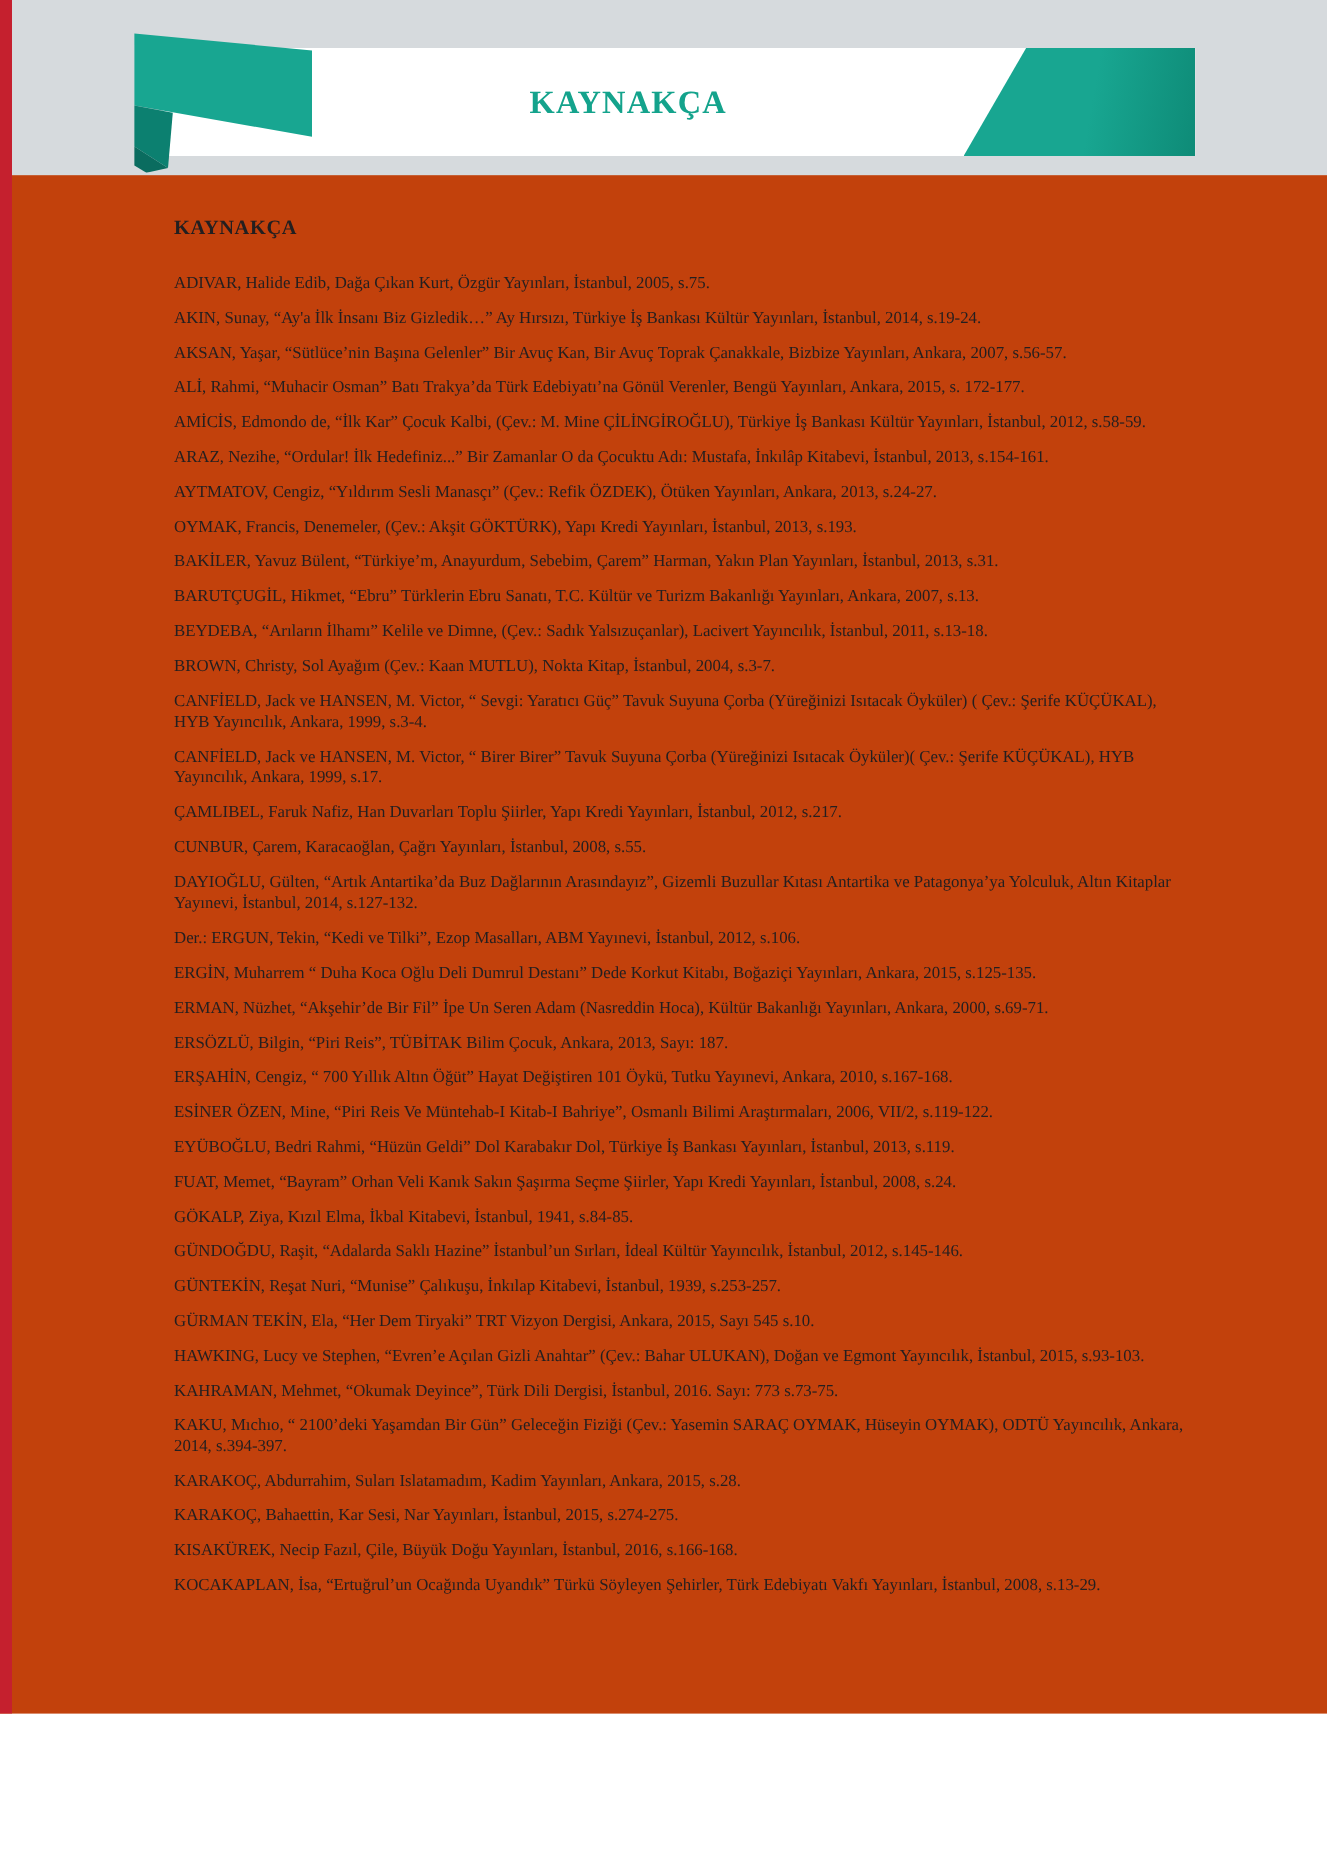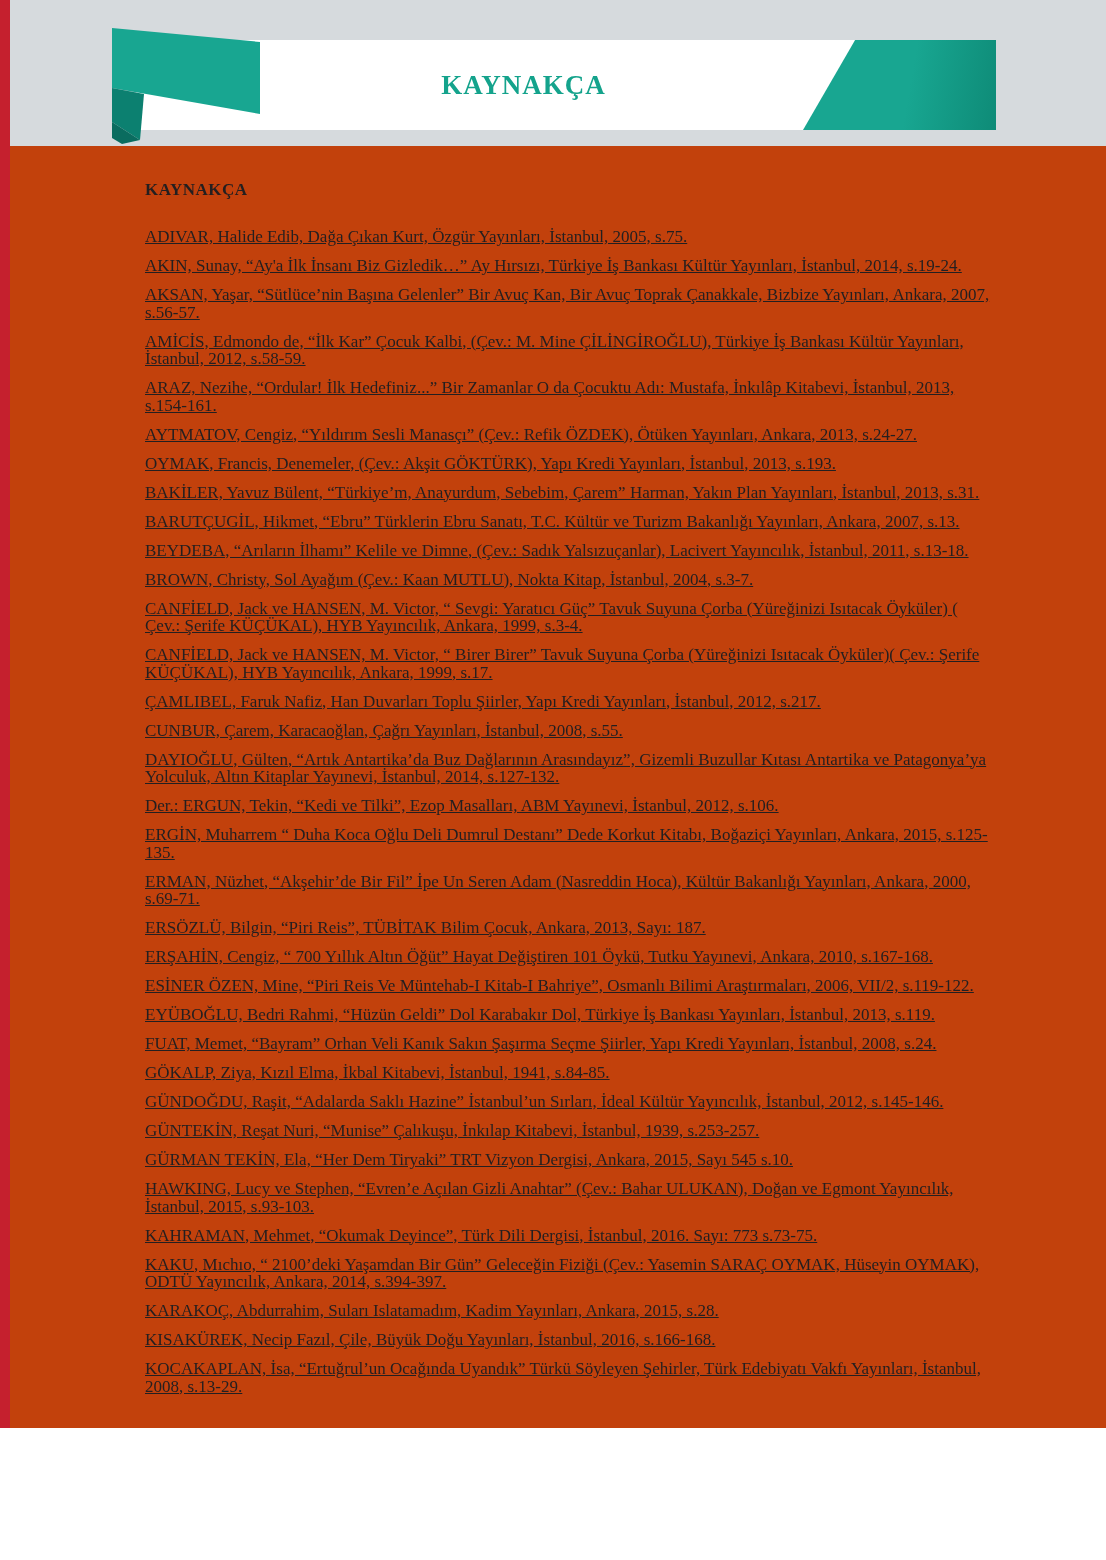--- a/index.html
+++ b/index.html
@@ -40,23 +40,22 @@
     clip-path:polygon(27% 0, 100% 0, 100% 100%, 0% 100%);
   }
   .content {
     position:absolute; left:145px; top:180px; width:845px;
   }
   .heading {
     font-size:17px; font-weight:bold; color:#231f20; letter-spacing:0.5px;
     margin-bottom:28px;
   }
   .entries p {
-    font-size:17px; line-height:17.5px; color:#231f20;
+    font-size:14px; line-height:17.5px; color:#231f20;
     margin-bottom:11.5px;
-    text-decoration:underline;
   }
   .page-badge {
     position:absolute; left:478px; top:1464px; width:64px; height:76px;
   }
   .badge-ring {
     position:absolute; left:1px; top:2px; width:62px; height:62px;
     border-radius:50%; background:#b3b8bc;
   }
   .badge-circle {
     position:absolute; left:3px; top:9px; width:58px; height:58px;
@@ -89,20 +88,21 @@
     <polygon points="2,62 2,96 30,114 34,68" fill="#0c8070"></polygon>
     <polygon points="2,96 30,114 12,118 2,112" fill="#0a6c5f"></polygon>
   </svg>
 
   <div class="content">
     <h2 class="heading">KAYNAKÇA</h2>
     <div class="entries">
         <p>ADIVAR, Halide Edib, Dağa Çıkan Kurt, Özgür Yayınları, İstanbul, 2005, s.75.</p>
         <p>AKIN, Sunay, “Ay'a İlk İnsanı Biz Gizledik…” Ay Hırsızı, Türkiye İş Bankası Kültür Yayınları, İstanbul, 2014, s.19-24.</p>
         <p>AKSAN, Yaşar, “Sütlüce’nin Başına Gelenler” Bir Avuç Kan, Bir Avuç Toprak Çanakkale, Bizbize Yayınları, Ankara, 2007, s.56-57.</p>
+        <p>ALİ, Rahmi, “Muhacir Osman” Batı Trakya’da Türk Edebiyatı’na Gönül Verenler, Bengü Yayınları, Ankara, 2015, s. 172-177.</p>
         <p>AMİCİS, Edmondo de, “İlk Kar” Çocuk Kalbi, (Çev.: M. Mine ÇİLİNGİROĞLU), Türkiye İş Bankası Kültür Yayınları, İstanbul, 2012, s.58-59.</p>
         <p>ARAZ, Nezihe, “Ordular! İlk Hedefiniz...” Bir Zamanlar O da Çocuktu Adı: Mustafa, İnkılâp Kitabevi, İstanbul, 2013, s.154-161.</p>
         <p>AYTMATOV, Cengiz, “Yıldırım Sesli Manasçı” (Çev.: Refik ÖZDEK), Ötüken Yayınları, Ankara, 2013, s.24-27.</p>
         <p>OYMAK, Francis, Denemeler, (Çev.: Akşit GÖKTÜRK), Yapı Kredi Yayınları, İstanbul, 2013, s.193.</p>
         <p>BAKİLER, Yavuz Bülent, “Türkiye’m, Anayurdum, Sebebim, Çarem” Harman, Yakın Plan Yayınları, İstanbul, 2013, s.31.</p>
         <p>BARUTÇUGİL, Hikmet, “Ebru” Türklerin Ebru Sanatı, T.C. Kültür ve Turizm Bakanlığı Yayınları, Ankara, 2007, s.13.</p>
         <p>BEYDEBA,  “Arıların İlhamı” Kelile ve Dimne, (Çev.: Sadık Yalsızuçanlar), Lacivert Yayıncılık, İstanbul, 2011, s.13-18.</p>
         <p>BROWN, Christy, Sol Ayağım (Çev.: Kaan MUTLU), Nokta Kitap, İstanbul, 2004, s.3-7.</p>
         <p>CANFİELD, Jack ve HANSEN, M. Victor, “ Sevgi: Yaratıcı Güç” Tavuk Suyuna Çorba (Yüreğinizi Isıtacak Öyküler) ( Çev.: Şerife KÜÇÜKAL), HYB Yayıncılık, Ankara, 1999, s.3-4.</p>
         <p>CANFİELD, Jack ve HANSEN, M. Victor, “ Birer Birer” Tavuk Suyuna Çorba (Yüreğinizi Isıtacak Öyküler)( Çev.: Şerife KÜÇÜKAL), HYB Yayıncılık, Ankara, 1999, s.17.</p>
@@ -118,20 +118,21 @@
         <p>EYÜBOĞLU, Bedri Rahmi, “Hüzün Geldi” Dol Karabakır Dol, Türkiye İş Bankası Yayınları, İstanbul, 2013, s.119.</p>
         <p>FUAT, Memet, “Bayram” Orhan Veli Kanık Sakın Şaşırma Seçme Şiirler, Yapı Kredi Yayınları, İstanbul, 2008, s.24.</p>
         <p>GÖKALP, Ziya, Kızıl Elma, İkbal Kitabevi, İstanbul, 1941, s.84-85.</p>
         <p>GÜNDOĞDU, Raşit, “Adalarda Saklı Hazine” İstanbul’un Sırları, İdeal Kültür Yayıncılık, İstanbul, 2012, s.145-146.</p>
         <p>GÜNTEKİN, Reşat Nuri, “Munise” Çalıkuşu, İnkılap Kitabevi, İstanbul, 1939, s.253-257.</p>
         <p>GÜRMAN TEKİN, Ela, “Her Dem Tiryaki” TRT Vizyon Dergisi, Ankara, 2015, Sayı 545 s.10.</p>
         <p>HAWKING, Lucy ve Stephen, “Evren’e Açılan Gizli Anahtar” (Çev.: Bahar ULUKAN), Doğan ve Egmont Yayıncılık, İstanbul, 2015, s.93-103.</p>
         <p>KAHRAMAN, Mehmet, “Okumak Deyince”, Türk Dili Dergisi, İstanbul, 2016. Sayı: 773 s.73-75.</p>
         <p>KAKU, Mıchıo, “ 2100’deki Yaşamdan Bir Gün” Geleceğin Fiziği (Çev.: Yasemin SARAÇ OYMAK, Hüseyin OYMAK), ODTÜ Yayıncılık, Ankara, 2014, s.394-397.</p>
         <p>KARAKOÇ, Abdurrahim, Suları Islatamadım, Kadim Yayınları, Ankara, 2015, s.28.</p>
+        <p>KARAKOÇ, Bahaettin, Kar Sesi, Nar Yayınları, İstanbul, 2015, s.274-275.</p>
         <p>KISAKÜREK, Necip Fazıl, Çile, Büyük Doğu Yayınları, İstanbul, 2016, s.166-168.</p>
         <p>KOCAKAPLAN, İsa, “Ertuğrul’un Ocağında Uyandık” Türkü Söyleyen Şehirler, Türk Edebiyatı Vakfı Yayınları, İstanbul, 2008, s.13-29.</p>
       </div>
   </div>
 
   <div class="page-badge">
     <div class="badge-ring"></div>
     <div class="badge-circle">
       <span>258</span>
     </div>

